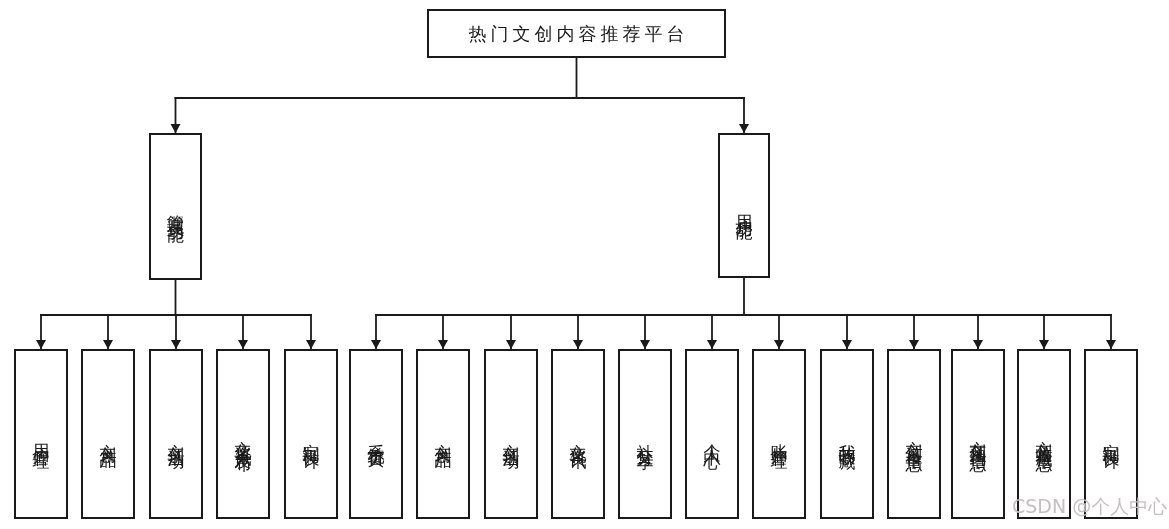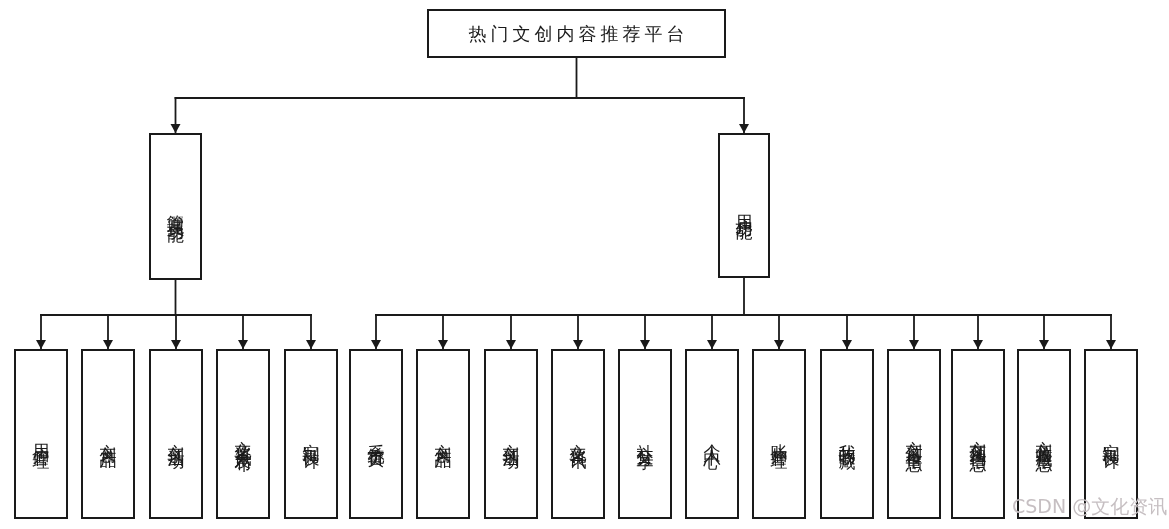--- a/index.html
+++ b/index.html
@@ -119,15 +119,15 @@
   <div class="box vbox" style="left:551px; top:349px; width:54px; height:170px;">文化资讯</div>
   <div class="box vbox" style="left:618px; top:349px; width:54px; height:170px;">社交分享</div>
   <div class="box vbox" style="left:685px; top:349px; width:54px; height:170px;">个人中心</div>
   <div class="box vbox" style="left:752px; top:349px; width:54px; height:170px;">账户管理</div>
   <div class="box vbox" style="left:820px; top:349px; width:54px; height:170px;">我的收藏</div>
   <div class="box vbox" style="left:887px; top:349px; width:54px; height:170px;">文创订单信息</div>
   <div class="box vbox" style="left:951px; top:349px; width:54px; height:170px;">文创预约信息</div>
   <div class="box vbox" style="left:1017px; top:349px; width:54px; height:170px;">文创收藏信息</div>
   <div class="box vbox" style="left:1084px; top:349px; width:54px; height:170px;">定制设计</div>
 
-  <div class="watermark">CSDN @文化资讯</div>
+  <div class="watermark">CSDN @个人中心</div>
 
 </div>
 
 </body></html>

